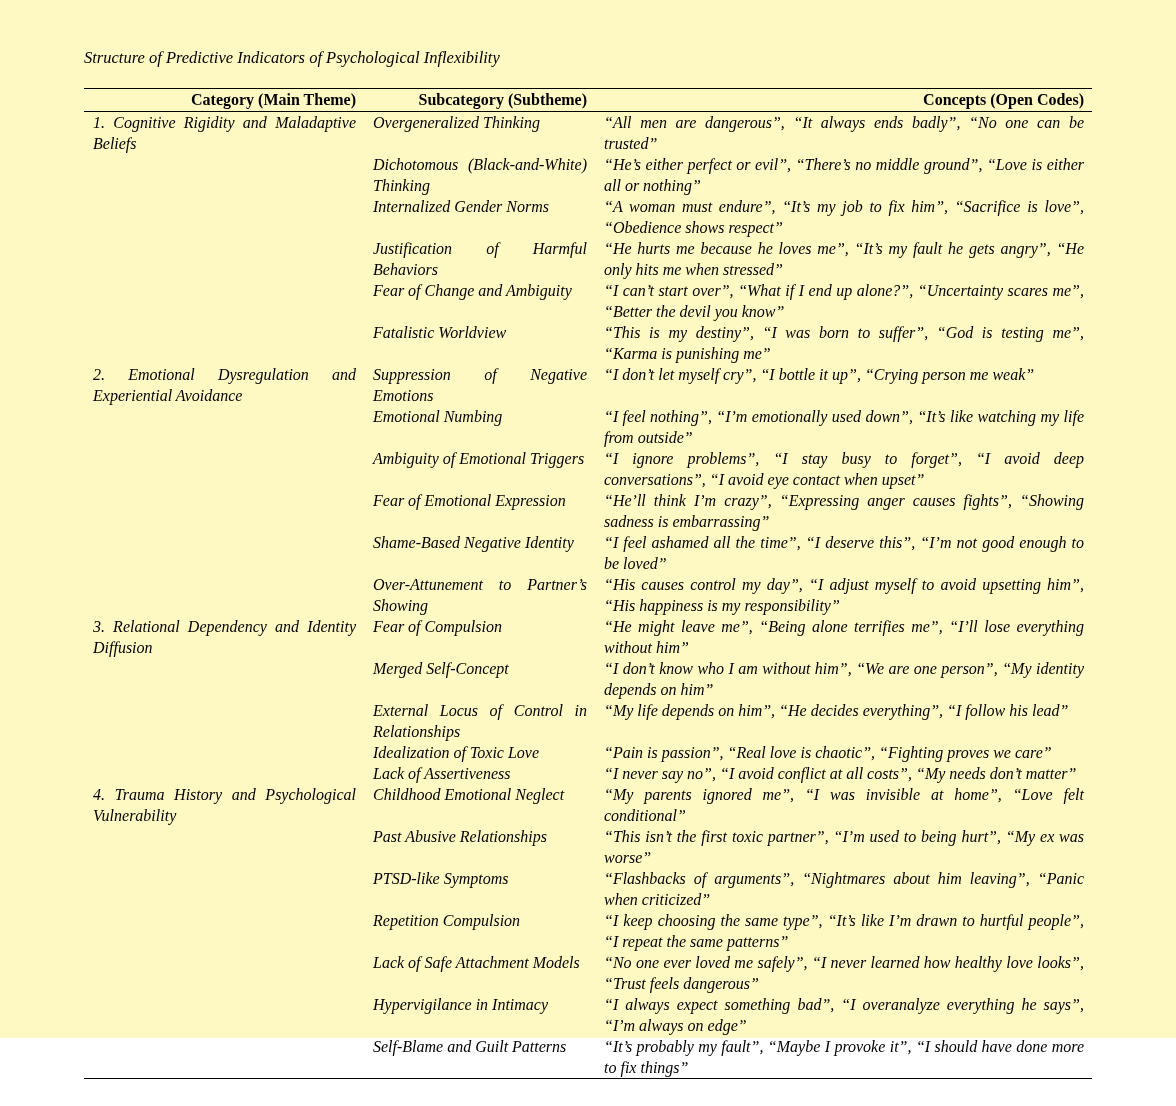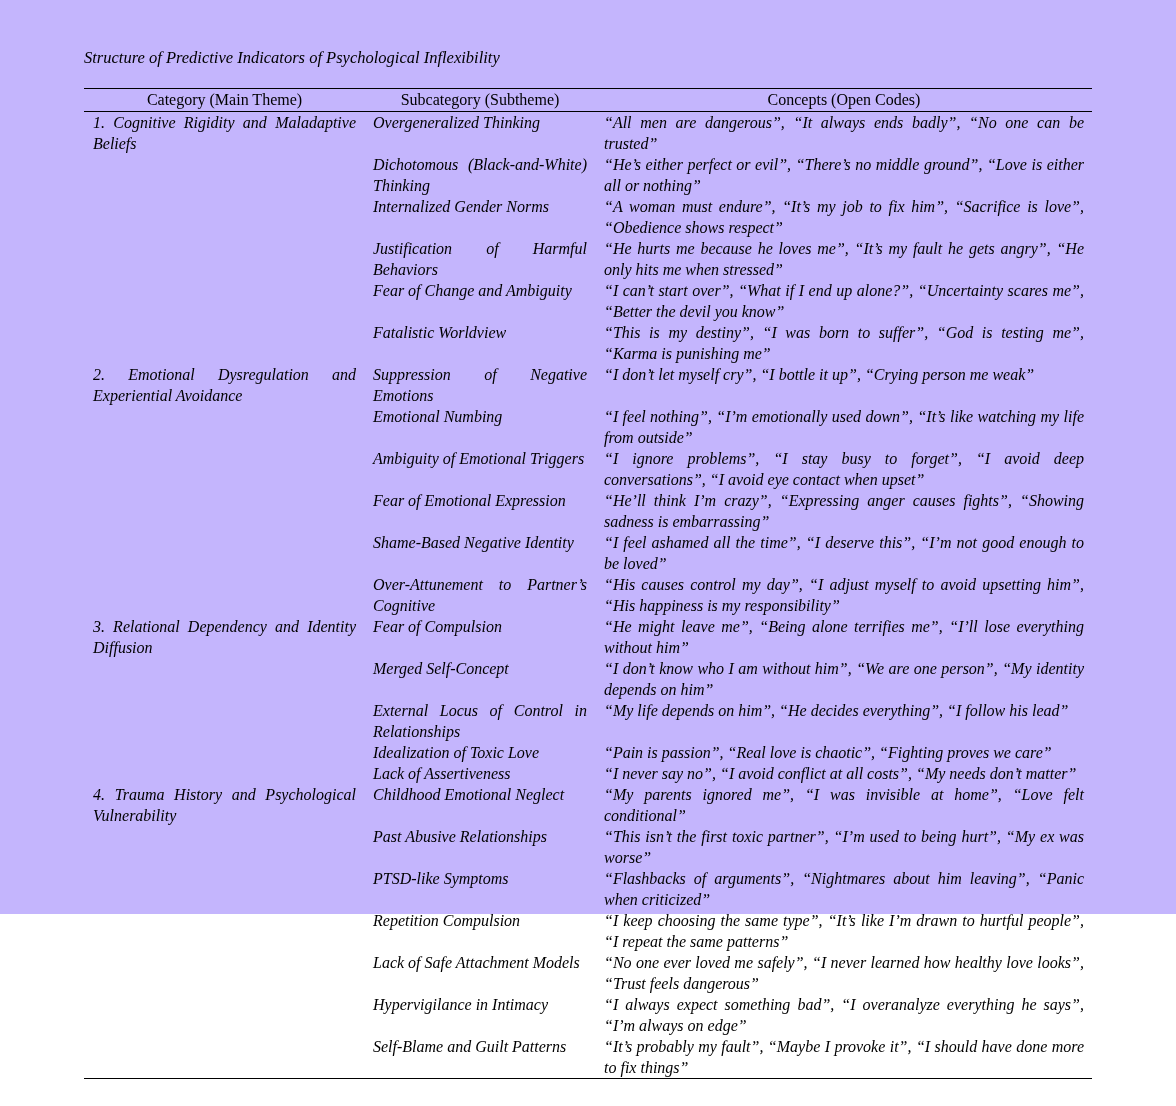--- a/index.html
+++ b/index.html
@@ -10,22 +10,22 @@
   body {
     width: 1176px;
     height: 1106px;
     overflow: hidden;
     font-family: "Liberation Serif", "DejaVu Serif", serif;
     color: #000000;
   }
   .page {
     position: relative;
     width: 1176px;
-    height: 914px;
-    background: #c4b5fd;
+    height: 1038px;
+    background: #fef9c3;
   }
   .doc-title {
     position: absolute;
     left: 84px;
     top: 47px;
     font-size: 16.5px;
     font-style: italic;
     line-height: 21px;
     white-space: nowrap;
   }
@@ -38,22 +38,22 @@
     table-layout: fixed;
     font-size: 16px;
     line-height: 21px;
     border-top: 1.5px solid #000000;
     border-bottom: 1.5px solid #000000;
   }
   table.apa-table col.c1 { width: 280px; }
   table.apa-table col.c2 { width: 231px; }
   table.apa-table col.c3 { width: 497px; }
   table.apa-table th {
-    font-weight: normal;
-    text-align: center;
+    font-weight: bold;
+    text-align: right;
     vertical-align: top;
     border-bottom: 1px solid #000000;
     padding: 1px 8px 1px 9px;
     line-height: 20px;
     white-space: nowrap;
     overflow: hidden;
   }
   table.apa-table td {
     vertical-align: top;
     text-align: justify;
@@ -122,21 +122,21 @@
         </tr>
         <tr>
           <td>Fear of Emotional Expression</td>
           <td>“He’ll think I’m crazy”, “Expressing anger causes fights”, “Showing sadness is embarrassing”</td>
         </tr>
         <tr>
           <td>Shame-Based Negative Identity</td>
           <td>“I feel ashamed all the time”, “I deserve this”, “I’m not good enough to be loved”</td>
         </tr>
         <tr>
-          <td>Over-Attunement to Partner’s Cognitive</td>
+          <td>Over-Attunement to Partner’s Showing</td>
           <td>“His causes control my day”, “I adjust myself to avoid upsetting him”, “His happiness is my responsibility”</td>
         </tr>
         <tr>
           <td rowspan="5">3. Relational Dependency and Identity Diffusion</td>
           <td>Fear of Compulsion</td>
           <td>“He might leave me”, “Being alone terrifies me”, “I’ll lose everything without him”</td>
         </tr>
         <tr>
           <td>Merged Self-Concept</td>
           <td>“I don’t know who I am without him”, “We are one person”, “My identity depends on him”</td>

